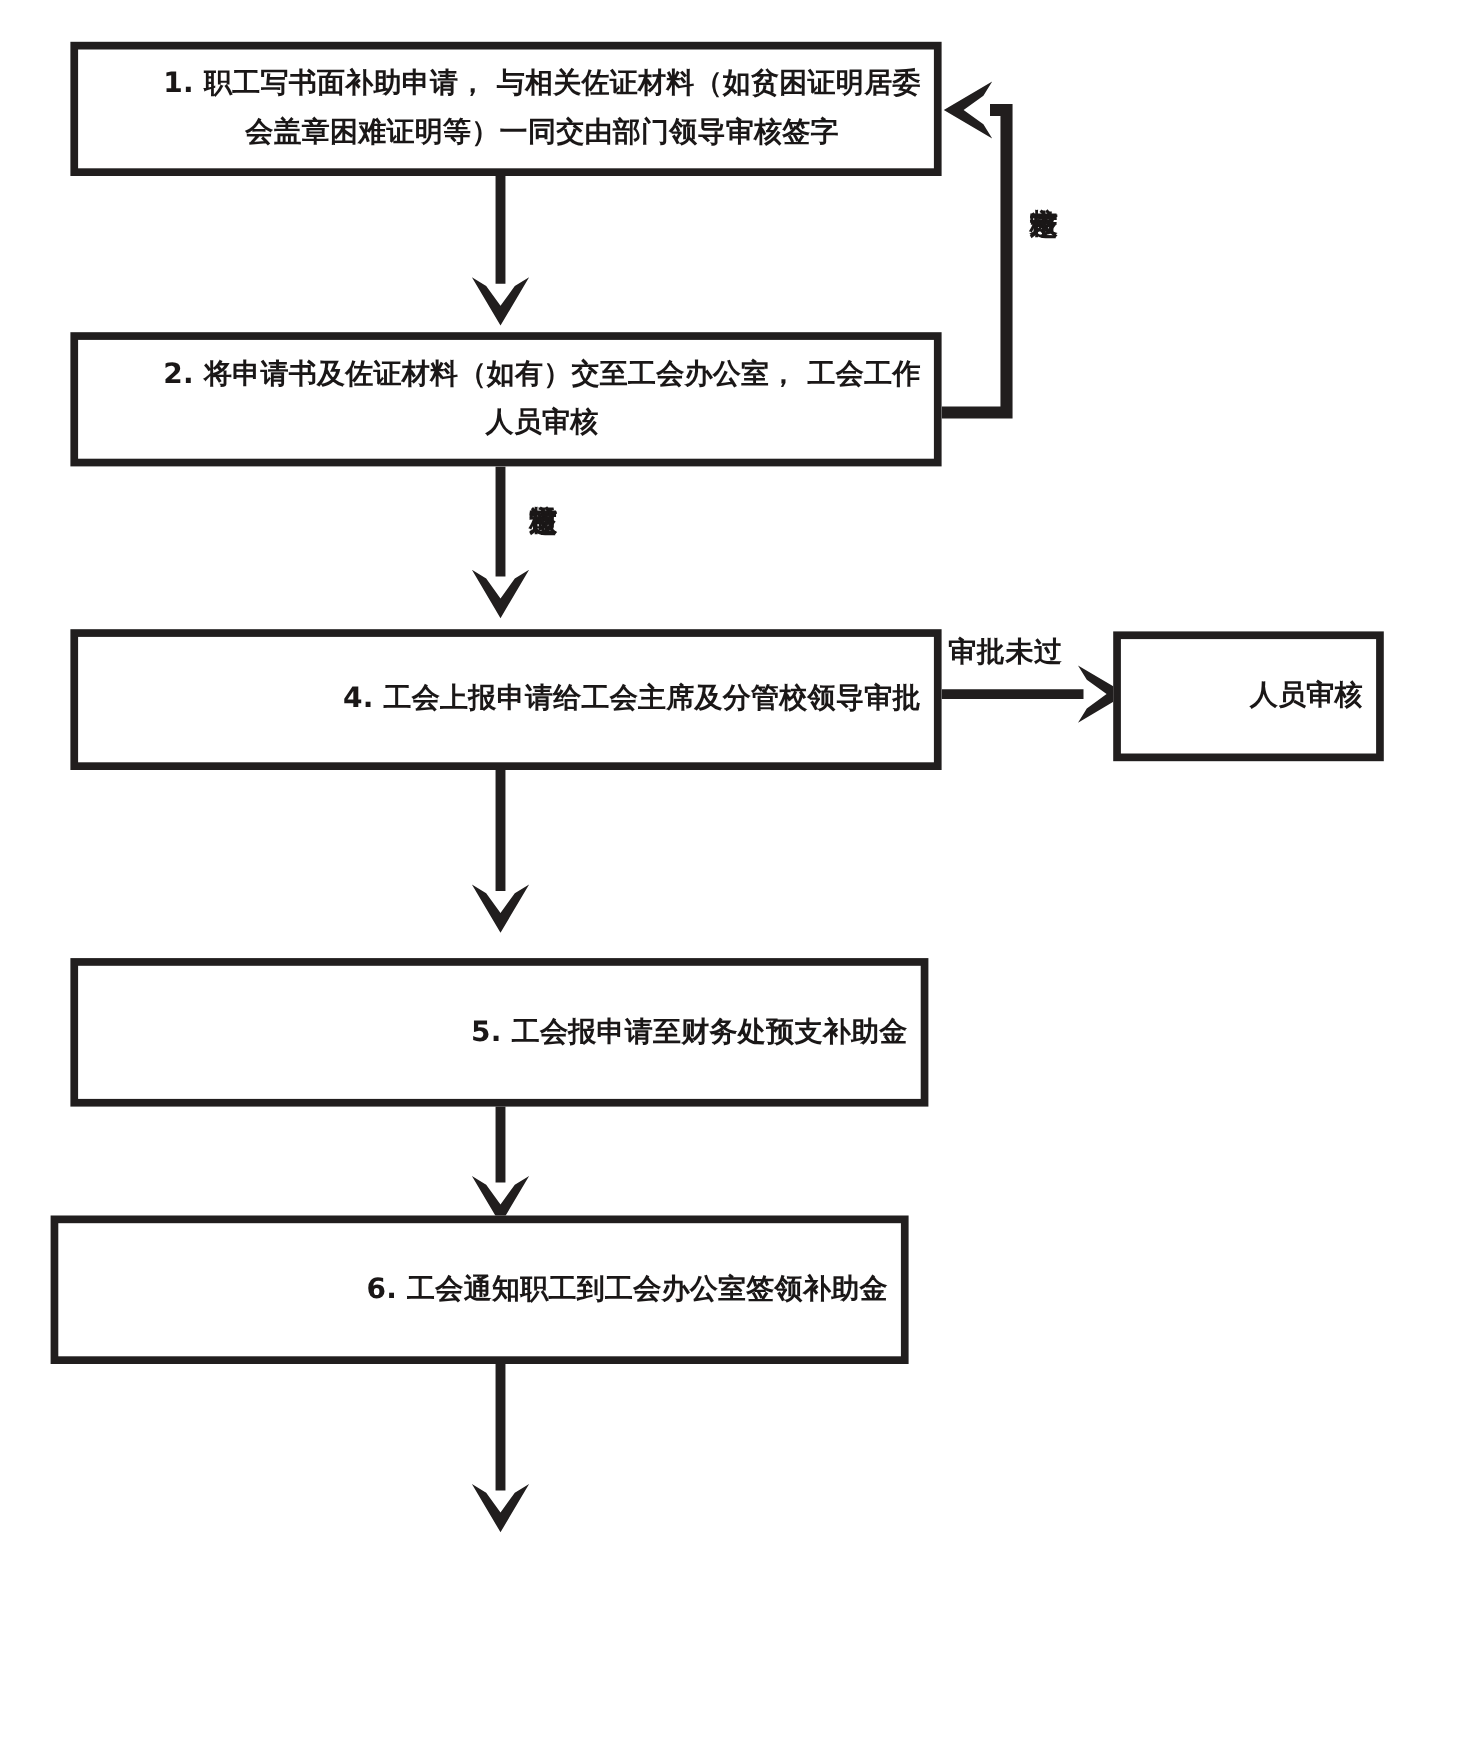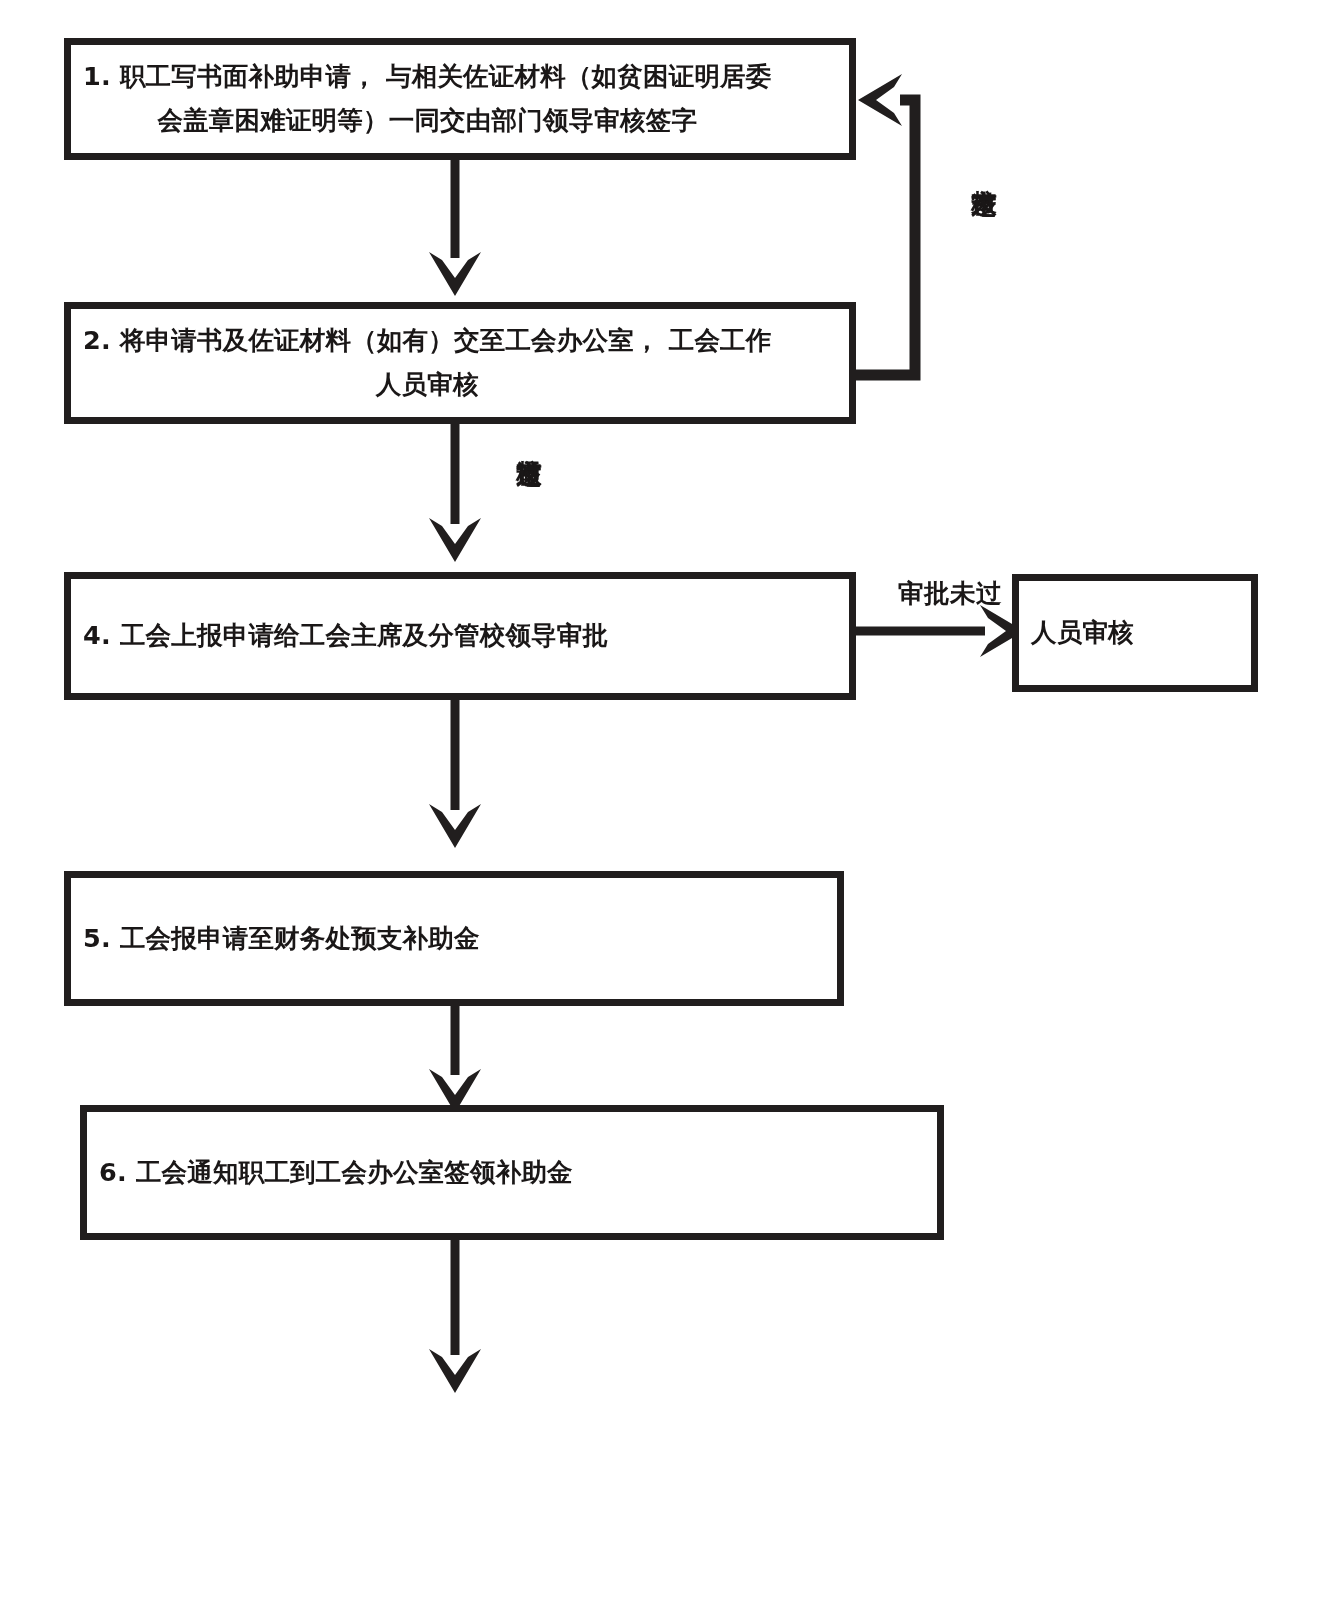--- a/index.html
+++ b/index.html
@@ -25,21 +25,21 @@
     width: 1334px;
     height: 1601px;
   }
   .node {
     position: absolute;
     box-sizing: border-box;
     border: 7px solid #211e1e;
     background: #ffffff;
     display: flex;
     align-items: center;
-    justify-content: flex-start;
+    justify-content: flex-end;
     text-align: center;
   }
   .node-text {
     font-family: "DejaVu Sans", "Liberation Sans", sans-serif;
     font-weight: 700;
     color: #1a1717;
     font-size: 25.5px;
     line-height: 1.72;
     letter-spacing: 0.2px;
     padding: 0 12px;
@@ -50,21 +50,20 @@
   }
   .edge-label {
     position: absolute;
     font-family: "DejaVu Sans", "Liberation Sans", sans-serif;
     font-weight: 700;
     color: #1a1717;
     font-size: 25.5px;
     line-height: 1.06;
     white-space: pre-line;
     letter-spacing: 0.5px;
-    margin-left: 36px;
   }
   .edge-label.vertical {
     writing-mode: vertical-rl;
     text-orientation: upright;
     line-height: 1.0;
     letter-spacing: 1px;
   }
 </style>
 </head>
 <body>
@@ -138,21 +137,21 @@
   </div>
 
   <div class="node" style="left:1012px; top:574px; width:246px; height:118px;">
     <span class="node-text single">人员审核</span>
   </div>
 
   <div class="node" style="left:64px; top:840px; width:780px; height:135px;margin-top:31px;">
     <span class="node-text single">5. 工会报申请至财务处预支补助金</span>
   </div>
 
-  <div class="node" style="left:80px; top:1105px; width:864px; height:135px;">
+  <div class="node" style="left:46px; top:1105px; width:780px; height:135px;">
     <span class="node-text single">6. 工会通知职工到工会办公室签领补助金</span>
   </div>
 
 
   <div class="edge-label vertical" style="left:935px; top:168px;">审核未过</div>
 
   <div class="edge-label vertical" style="left:480px; top:438px;">审核通过</div>
 
   <div class="edge-label" style="left:862px; top:580px;">审批未过</div>
 

